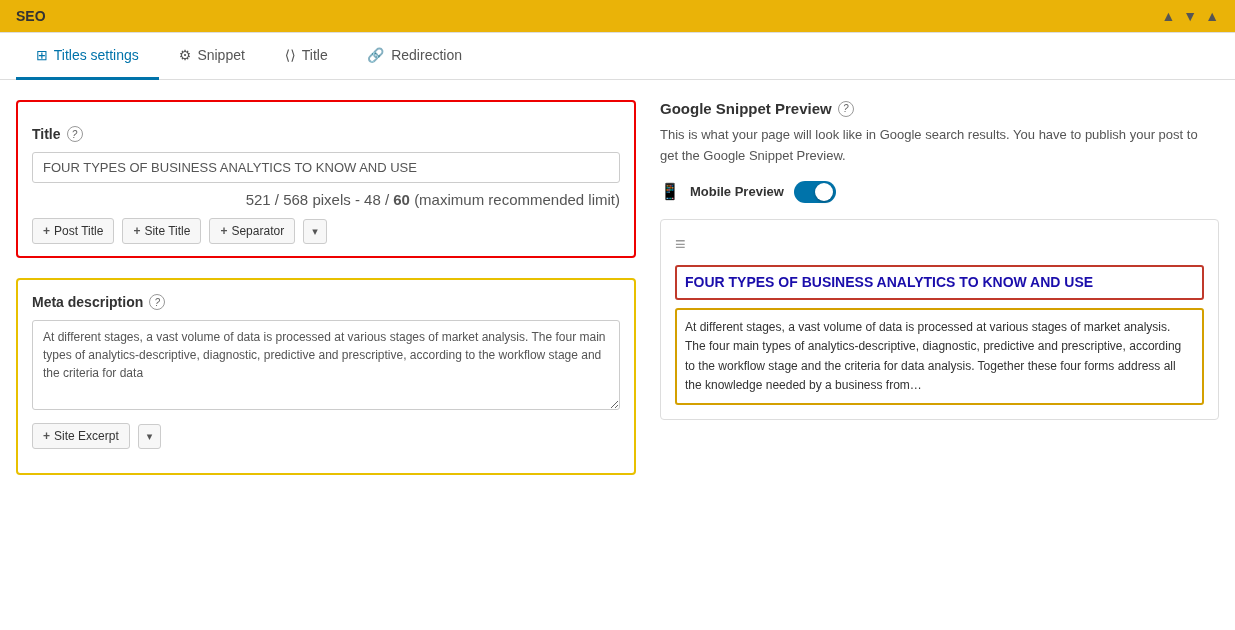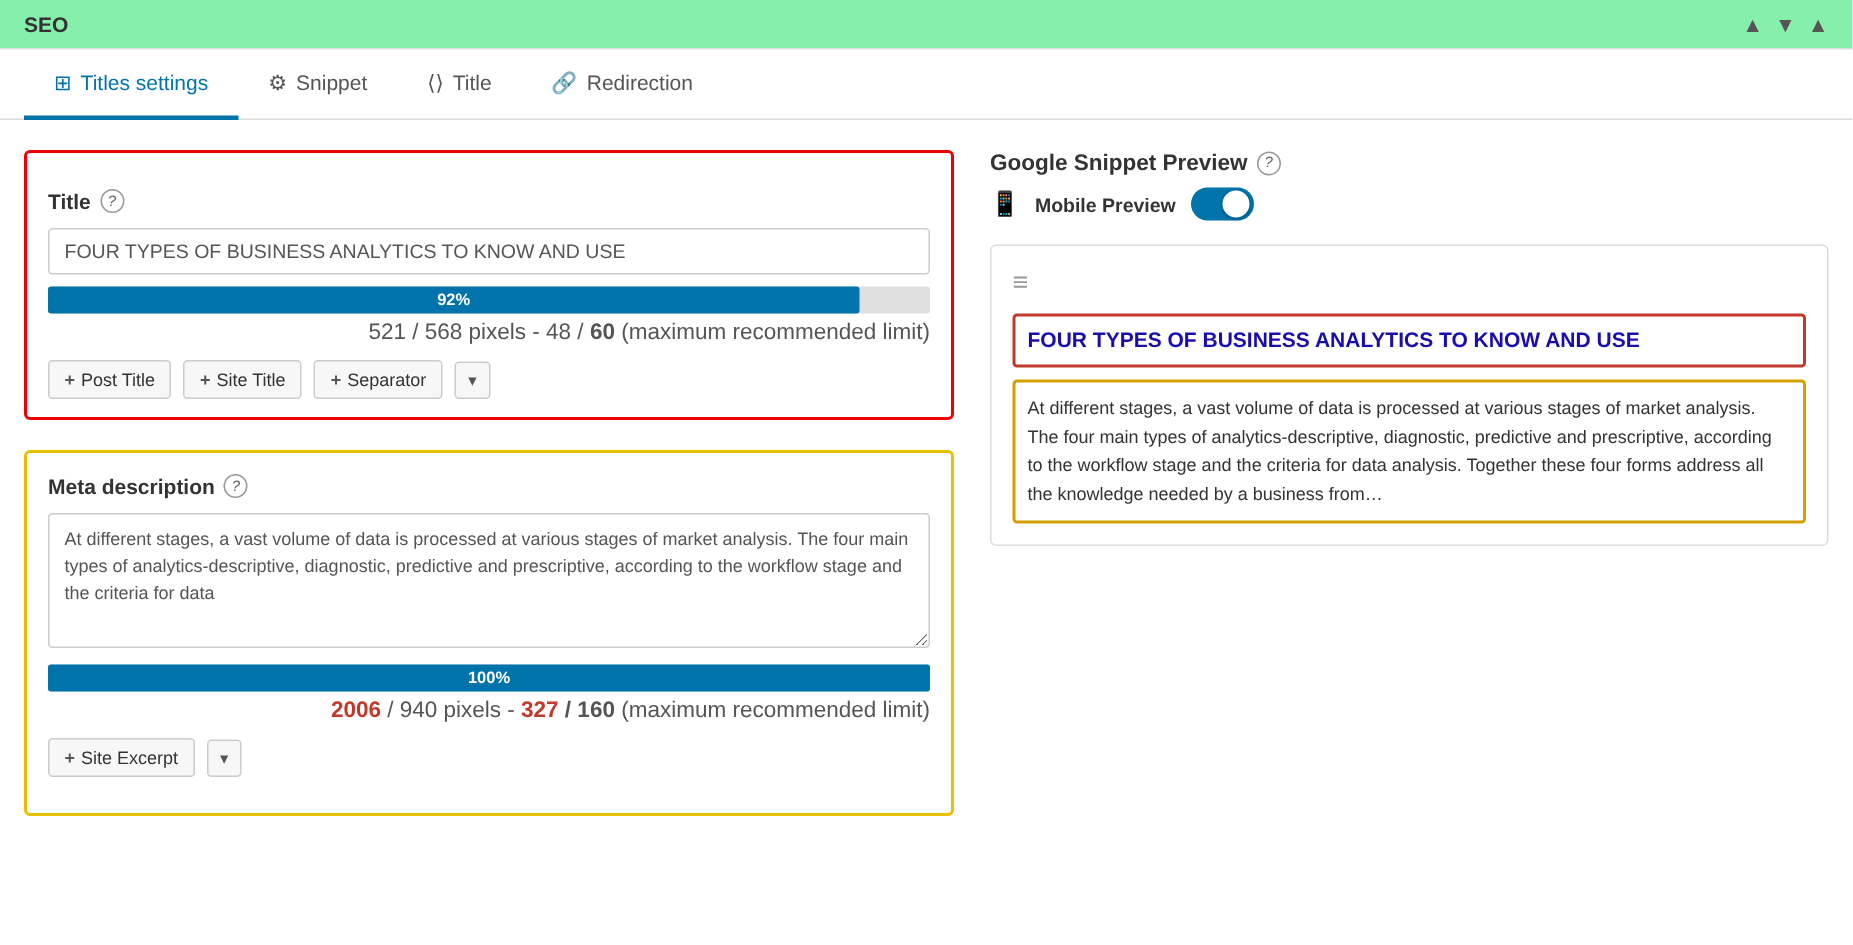--- a/index.html
+++ b/index.html
@@ -1,21 +1,21 @@
 <!DOCTYPE html>
 <html><head>
   <meta charset="utf-8">
   <style>
     * { box-sizing: border-box; margin: 0; padding: 0; }
     body { font-family: Arial, sans-serif; font-size: 13px; color: #333; background: #fff; width: 1235px; min-height: 630px; }
 
     
     .top-bar {
       display: flex; align-items: center; justify-content: space-between;
-      padding: 8px 16px; border-bottom: 1px solid #ddd; background: #86efac;
+      padding: 8px 16px; border-bottom: 1px solid #ddd; background: #eab308;
     }
     .top-bar-title { font-size: 14px; font-weight: bold; color: #333; }
     .top-bar-controls { display: flex; gap: 8px; }
     .top-bar-controls span { font-size: 14px; cursor: pointer; color: #555; }
 
     
     .tabs-bar {
       display: flex; align-items: center; padding: 0 16px;
       border-bottom: 1px solid #ddd; background: #fff;
     }
@@ -162,25 +162,20 @@
 
   <div class="left-panel">
 
     <div class="section-title-box">
       <div class="section-label">
         <span>Title</span>
         <span class="help-icon">?</span>
       </div>
       <input class="title-input" type="text" value="FOUR TYPES OF BUSINESS ANALYTICS TO KNOW AND USE" style="">
       <div class="progress-wrap">
-        <div class="progress-bar-outer">
-          <div class="progress-bar-inner" style="width:92%">
-            <span class="progress-label">92%</span>
-          </div>
-        </div>
         <div class="progress-info">
           <span>521 / 568 pixels - 48 /</span>
           <strong>60</strong>
           <span>(maximum recommended limit)</span>
         </div>
       </div>
       <div class="btn-row">
         <button class="btn-add">
           <span class="btn-icon">+</span>
           <span>Post Title</span>
@@ -196,52 +191,39 @@
         <button class="btn-chevron">▾</button>
       </div>
     </div>
 
     <div class="section-meta-box">
       <div class="section-label">
         <span>Meta description</span>
         <span class="help-icon">?</span>
       </div>
       <textarea class="meta-textarea" style="">At different stages, a vast volume of data is processed at various stages of market analysis. The four main types of analytics-descriptive, diagnostic, predictive and prescriptive, according to the workflow stage and the criteria for data</textarea>
-      <div class="progress-wrap">
-        <div class="progress-bar-outer">
-          <div class="progress-bar-inner" style="width:100%">
-            <span class="progress-label">100%</span>
-          </div>
-        </div>
-        <div class="progress-info">
-          <span class="red" style="color:#c0392b;font-weight:bold;">2006</span>
-          <span>/ 940 pixels -</span>
-          <span class="red" style="color:#c0392b;font-weight:bold;">327</span>
-          <strong>/ 160</strong>
-          <span>(maximum recommended limit)</span>
-        </div>
-      </div>
       <div class="btn-row">
         <button class="btn-add">
           <span class="btn-icon">+</span>
           <span>Site Excerpt</span>
         </button>
         <button class="btn-chevron">▾</button>
       </div>
     </div>
 
   </div>
 
   <div class="right-panel">
 
     <div class="snippet-title">
       <span>Google Snippet Preview</span>
       <span class="help-icon">?</span>
     </div>
 
+    <div class="snippet-desc">This is what your page will look like in Google search results. You have to publish your post to get the Google Snippet Preview.</div>
 
     <div class="mobile-preview-row">
       <span class="mobile-icon">📱</span>
       <span class="mobile-label">Mobile Preview</span>
       <div class="toggle">
         <div class="toggle-knob"></div>
       </div>
     </div>
 
     <div class="snippet-card">

